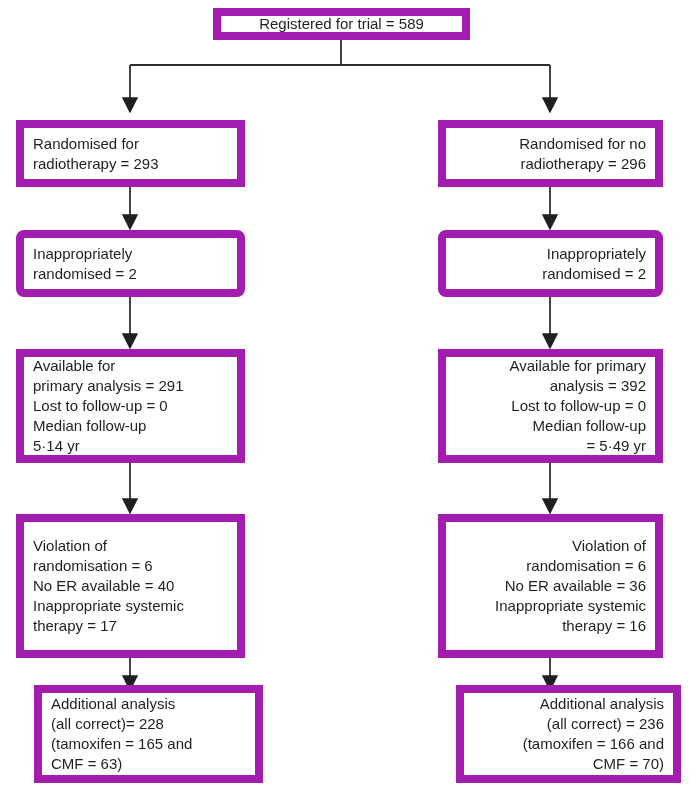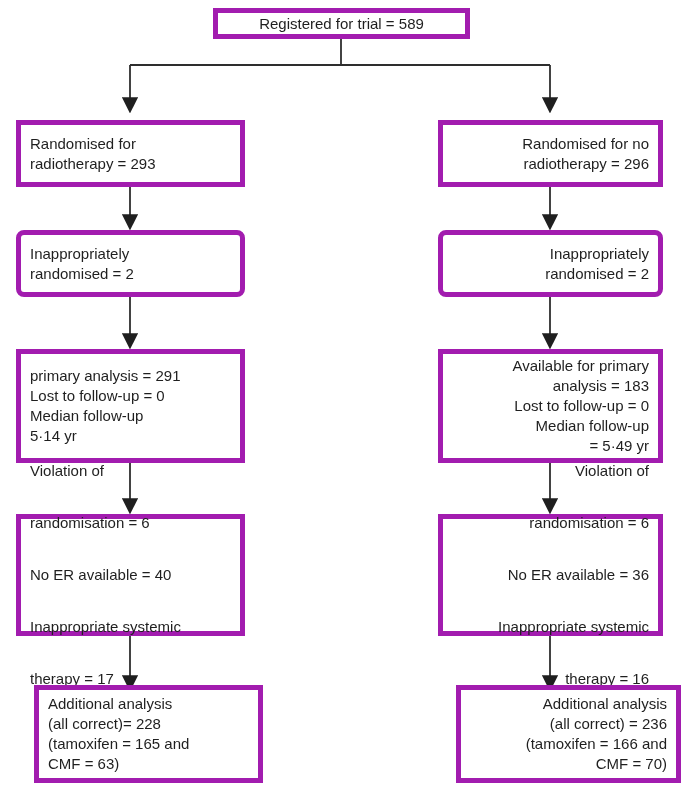--- a/index.html
+++ b/index.html
@@ -19,21 +19,21 @@
     position: absolute;
     left: 0;
     top: 0;
     width: 693px;
     height: 802px;
     pointer-events: none;
   }
   .flow-box {
     position: absolute;
     box-sizing: border-box;
-    border: 5px solid #a21caf;
+    border: 8px solid #a21caf;
     background: #ffffff;
     color: #1f1f1f;
     font-size: 15px;
     line-height: 20px;
     padding: 8px 9px;
     display: flex;
     flex-direction: column;
     justify-content: center;
   }
   .flow-box .line {
@@ -47,21 +47,21 @@
     align-items: center;
     text-align: center;
     justify-content: center;
   }
   
   .col-left  { left: 16px;  width: 229px; }
   .col-right { left: 438px; width: 225px; align-items: flex-end; }
   .row-1 { top: 120px; height: 67px; }
   .row-2 { top: 230px; height: 67px; border-radius: 8px; }
   .row-3 { top: 349px; height: 114px; }
-  .row-4 { top: 514px; height: 122px; gap: 32px; }
+  .row-4 { top: 514px; height: 144px; }
   .row-5 { top: 685px; height: 98px; margin-left: 18px; }
 </style>
 </head>
 <body>
 
 <div class="canvas">
 
   <svg class="connectors" viewBox="0 0 693 802" xmlns="http://www.w3.org/2000/svg">
     <defs>
       <marker id="arrow" viewBox="0 0 10 10" refX="8.5" refY="5" markerWidth="9" markerHeight="9" orient="auto-start-reverse">
@@ -95,20 +95,21 @@
     <div class="line">Randomised for</div>
     <div class="line">radiotherapy = 293</div>
   </div>
 
   <div class="flow-box col-left row-2">
     <div class="line">Inappropriately</div>
     <div class="line">randomised = 2</div>
   </div>
 
   <div class="flow-box col-left row-3">
+    <div class="line">Available for</div>
     <div class="line">primary analysis = 291</div>
     <div class="line">Lost to follow-up = 0</div>
     <div class="line">Median follow-up</div>
     <div class="line">5·14 yr</div>
   </div>
 
   <div class="flow-box col-left row-4">
     <div class="line">Violation of</div>
     <div class="line">randomisation = 6</div>
     <div class="line">No ER available = 40</div>
@@ -128,21 +129,21 @@
     <div class="line">radiotherapy = 296</div>
   </div>
 
   <div class="flow-box col-right row-2">
     <div class="line">Inappropriately</div>
     <div class="line">randomised = 2</div>
   </div>
 
   <div class="flow-box col-right row-3">
     <div class="line">Available for primary</div>
-    <div class="line">analysis = 183</div>
+    <div class="line">analysis = 392</div>
     <div class="line">Lost to follow-up = 0</div>
     <div class="line">Median follow-up</div>
     <div class="line">= 5·49 yr</div>
   </div>
 
   <div class="flow-box col-right row-4">
     <div class="line">Violation of</div>
     <div class="line">randomisation = 6</div>
     <div class="line">No ER available = 36</div>
     <div class="line">Inappropriate systemic</div>

